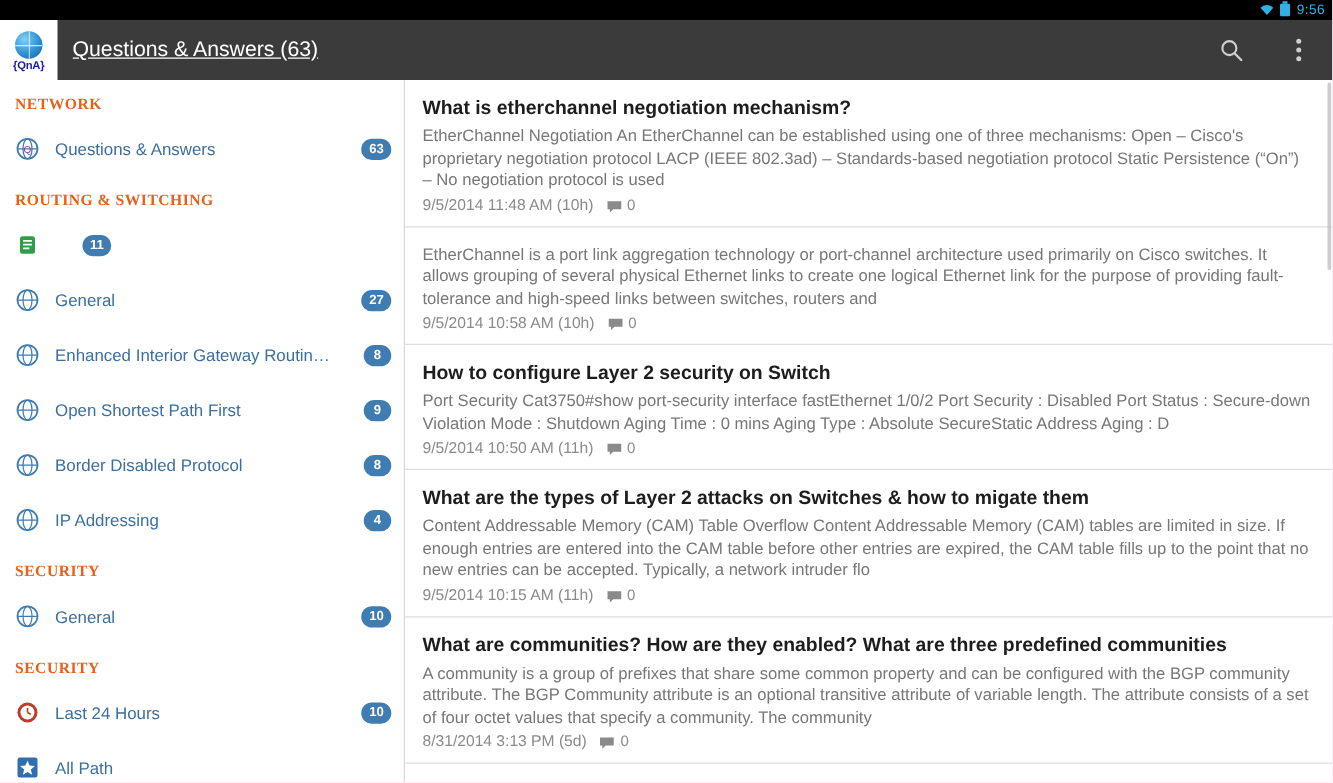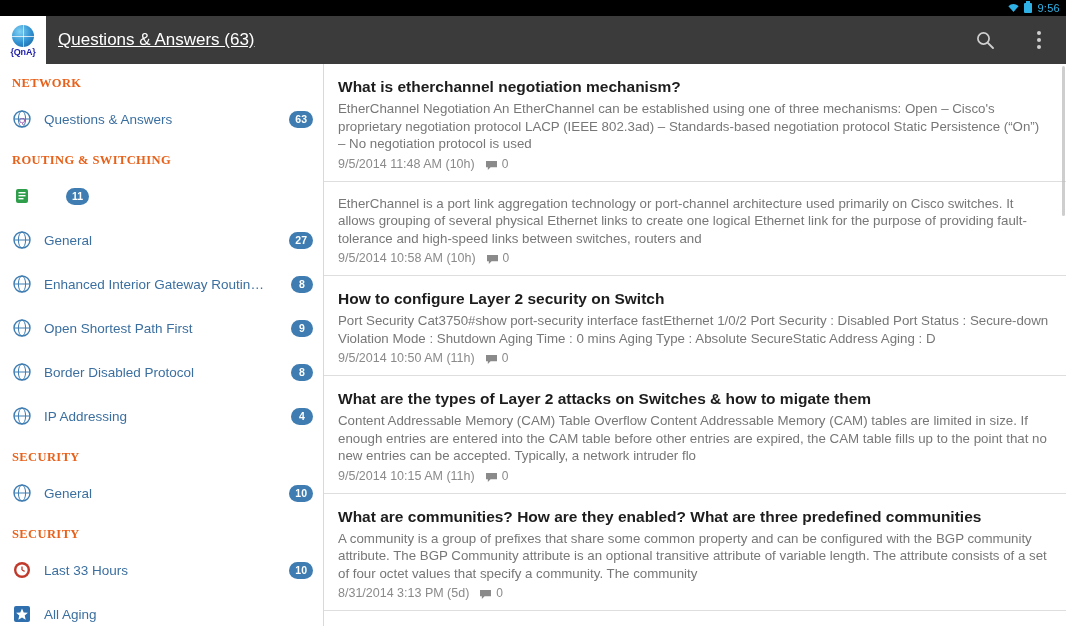--- a/index.html
+++ b/index.html
@@ -371,32 +371,32 @@
       <div class="section-header">SECURITY</div>
       <div class="drawer-item">
         <span class="di-icon">
           <svg class="gi" viewBox="0 0 20 20" aria-hidden="true">
             <circle cx="10" cy="10" r="8" fill="#c0392b"></circle>
             <circle cx="10" cy="10" r="5.6" fill="#ffffff"></circle>
             <line x1="10" y1="10" x2="10" y2="6.4" stroke="#c0392b" stroke-width="1.3"></line>
             <line x1="10" y1="10" x2="12.6" y2="11.4" stroke="#c0392b" stroke-width="1.3"></line>
           </svg>
         </span>
-        <span class="di-label">Last 33 Hours</span>
+        <span class="di-label">Last 24 Hours</span>
         <span class="badge">10</span>
       </div>
 
       <div class="drawer-item">
         <span class="di-icon">
           <svg class="gi" viewBox="0 0 20 20" aria-hidden="true">
             <rect x="2" y="2" width="16" height="16" rx="2" fill="#2f6fae"></rect>
             <polygon points="10,4.5 11.7,8.4 15.9,8.8 12.7,11.6 13.7,15.7 10,13.5 6.3,15.7 7.3,11.6 4.1,8.8 8.3,8.4" fill="#ffffff"></polygon>
           </svg>
         </span>
-        <span class="di-label">All Aging</span>
+        <span class="di-label">All Path</span>
       </div>
     </div>
 
     <div class="list">
       <div class="scrollbar-hint"></div>
 
       <div class="qitem">
         <div class="q-title">What is etherchannel negotiation mechanism?</div>
         <div class="q-body">EtherChannel Negotiation An EtherChannel can be established using one of three mechanisms: Open – Cisco's proprietary negotiation protocol LACP (IEEE 802.3ad) – Standards-based negotiation protocol Static Persistence (“On”) – No negotiation protocol is used</div>
         <div class="q-meta">

